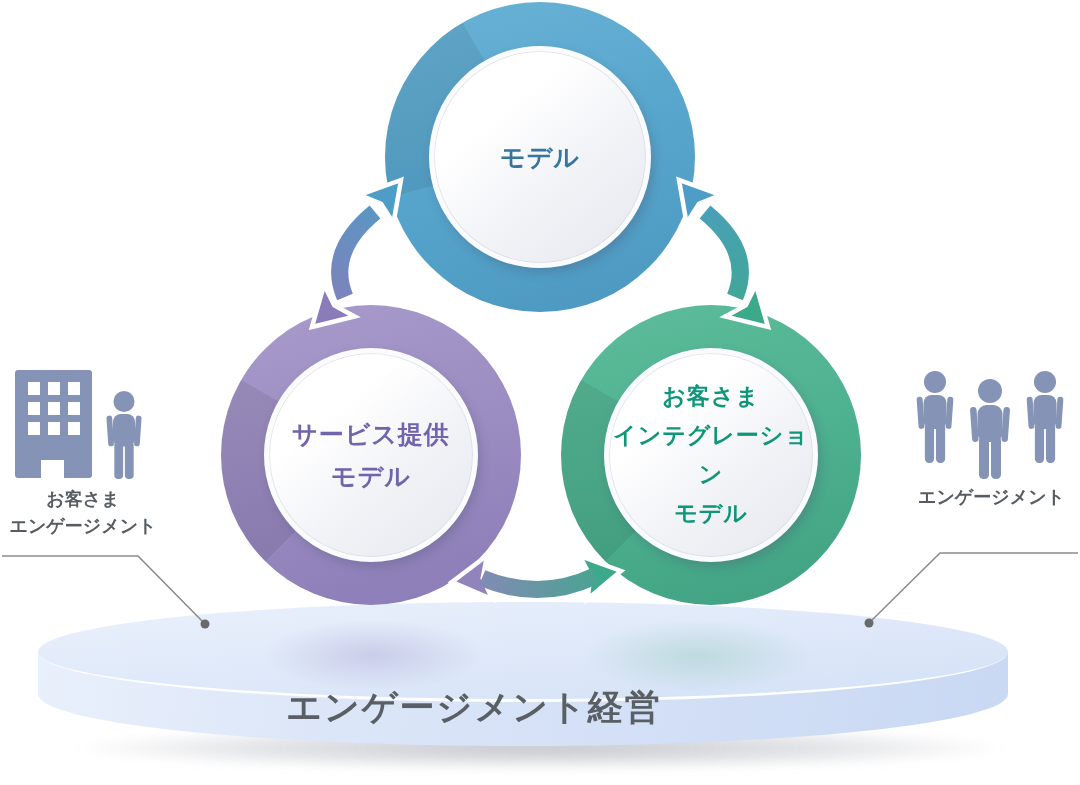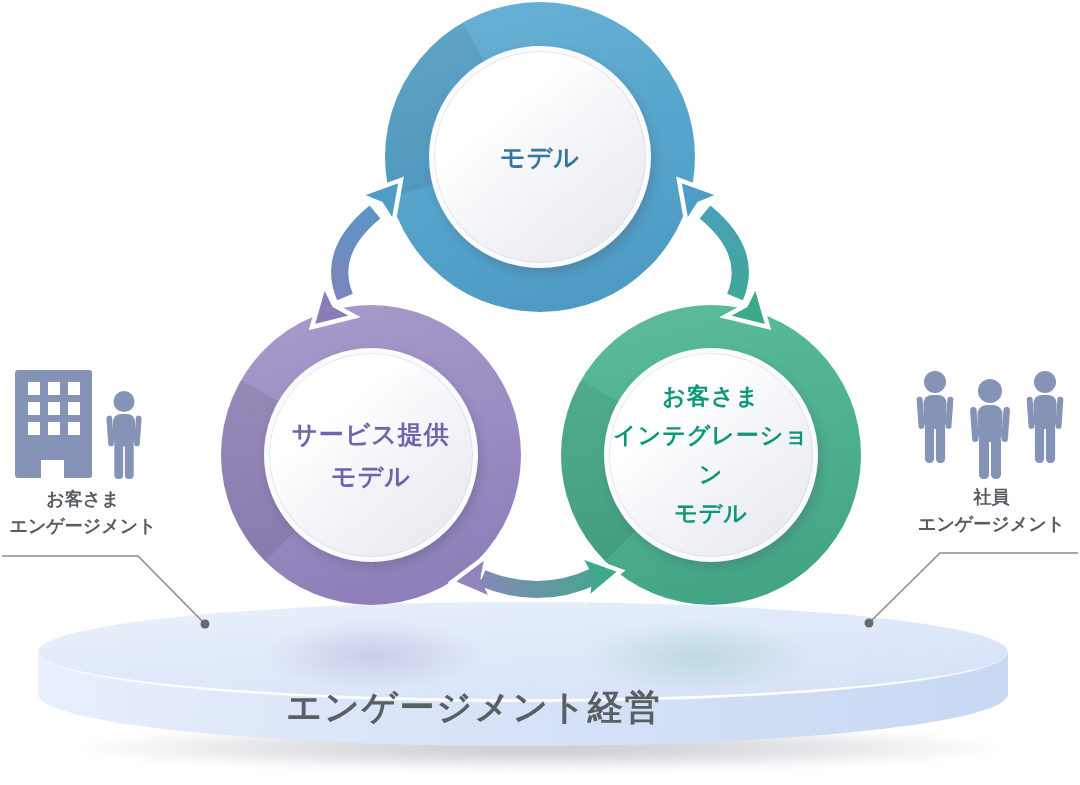--- a/index.html
+++ b/index.html
@@ -190,17 +190,16 @@
       <use href="#person-shape" transform="translate(990,379)" fill="#ffffff" stroke="#ffffff" stroke-width="5"></use>
       <use href="#person-shape" transform="translate(990,379)" fill="#8593B6"></use>
     </g>
   </svg>
 
   <div class="side-label label-customer">
     <span>お客さま</span>
     <span>エンゲージメント</span>
   </div>
   <div class="side-label label-employee">
-    <span>社員</span>
     <span>エンゲージメント</span>
   </div>
 
 </div>
 
 </body></html>

